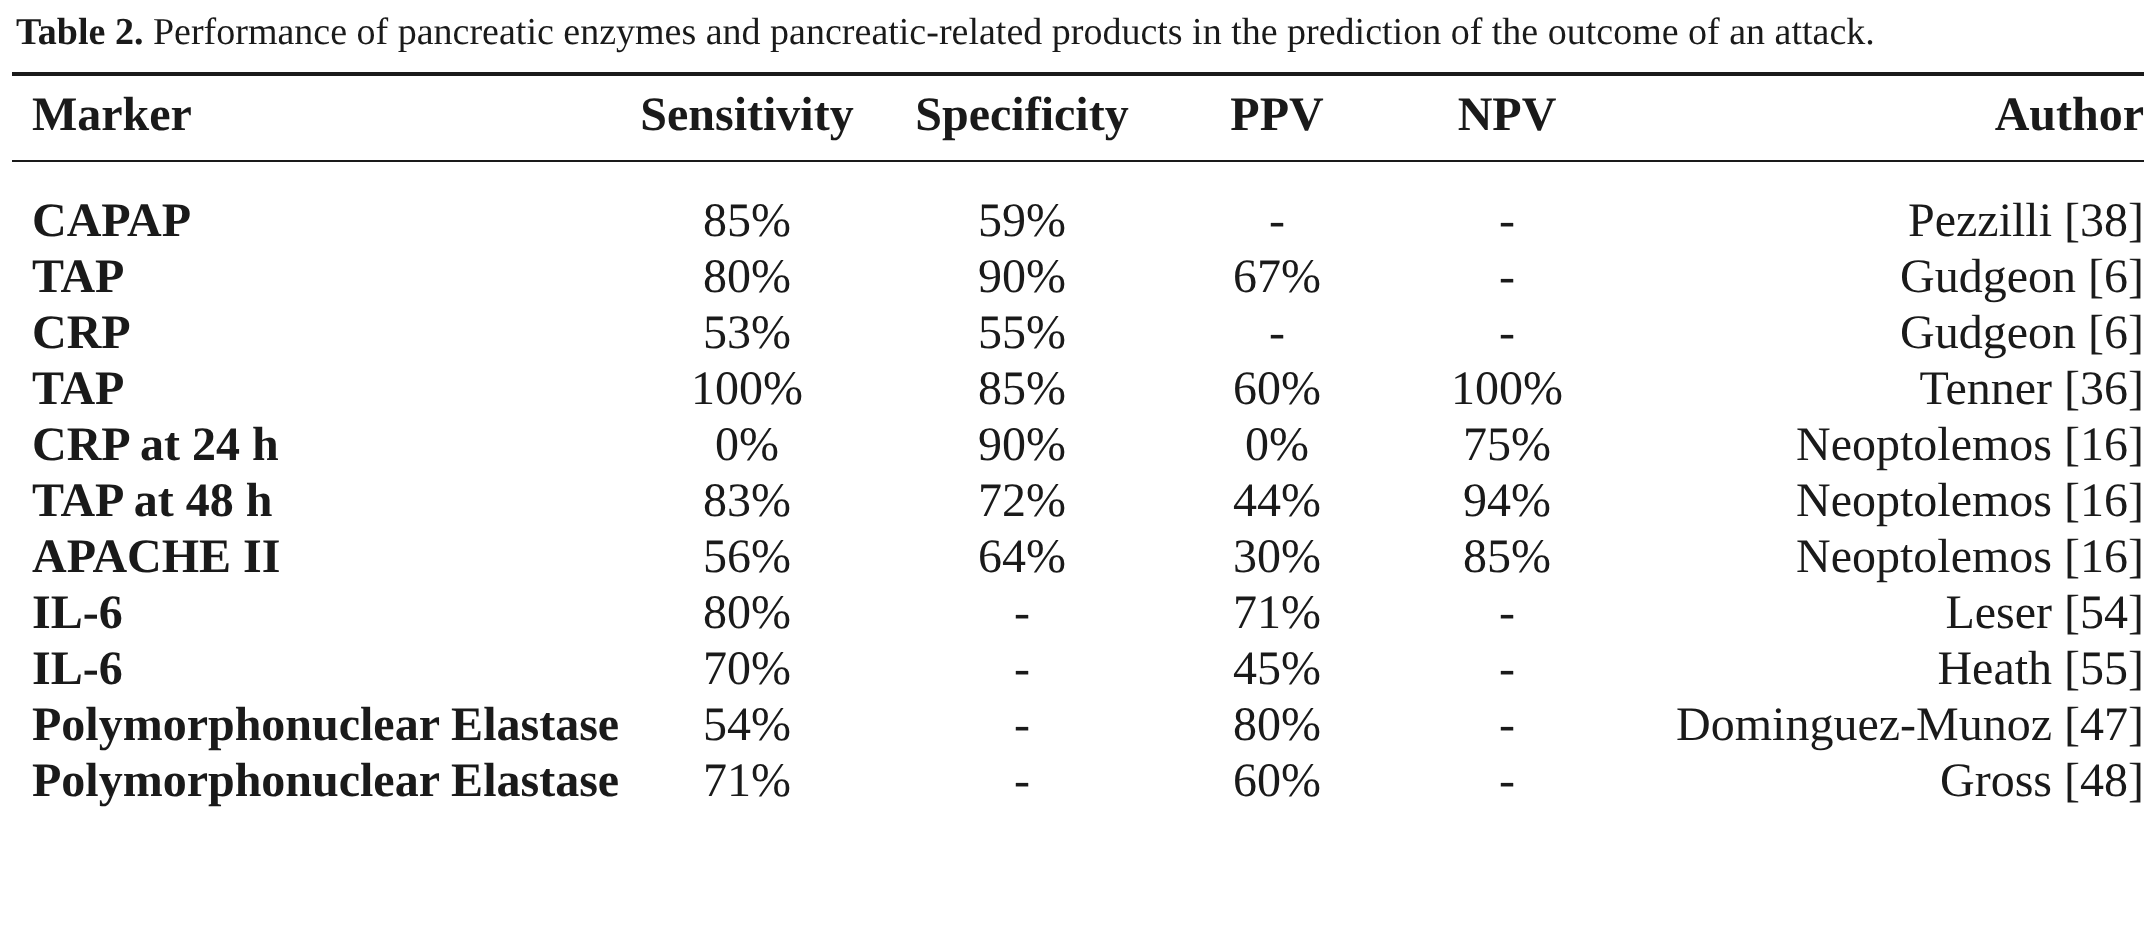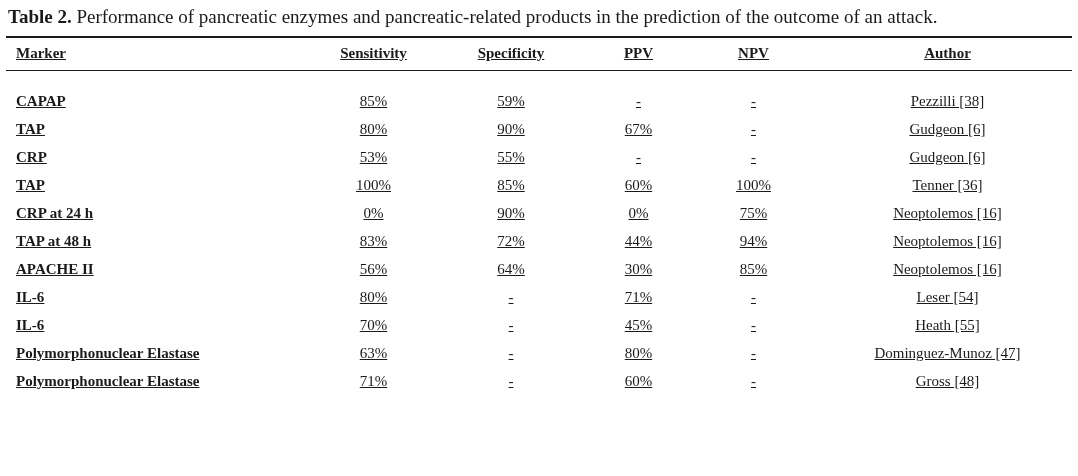--- a/index.html
+++ b/index.html
@@ -33,43 +33,42 @@
   .rule-top, .rule-mid, .rule-bottom {
     height: 2px;
     background: #1a1a1a;
     width: 100%;
   }
   .rule-mid { height: 1px; }
   table.data {
     width: 100%;
     border-collapse: collapse;
     table-layout: fixed;
-    font-size: 15px;
-    text-decoration: underline;
+    font-size: 24px;
   }
   table.data th {
     font-weight: bold;
     padding: 7px 0 8px 0;
     text-align: center;
     white-space: nowrap;
   }
   table.data td {
     padding: 3px 0 3px 0;
     text-align: center;
     white-space: nowrap;
     line-height: 22px;
   }
   table.data th.col-marker,
   table.data td.col-marker {
     text-align: left;
     padding-left: 10px;
   }
   table.data th.col-author,
   table.data td.col-author {
-    text-align: center;
+    text-align: right;
     padding-left: 12px;
   }
   table.data td.col-marker {
     font-weight: bold;
   }
   .spacer-row td {
     height: 10px;
     padding: 0;
   }
 </style>
@@ -205,21 +204,21 @@
         <td class="col-marker">IL-6</td>
         <td>70%</td>
         <td>-</td>
         <td>45%</td>
         <td>-</td>
         <td class="col-author">Heath [55]</td>
       </tr>
 
       <tr>
         <td class="col-marker">Polymorphonuclear Elastase</td>
-        <td>63%</td>
+        <td>54%</td>
         <td>-</td>
         <td>80%</td>
         <td>-</td>
         <td class="col-author">Dominguez-Munoz [47]</td>
       </tr>
 
       <tr>
         <td class="col-marker">Polymorphonuclear Elastase</td>
         <td>71%</td>
         <td>-</td>

